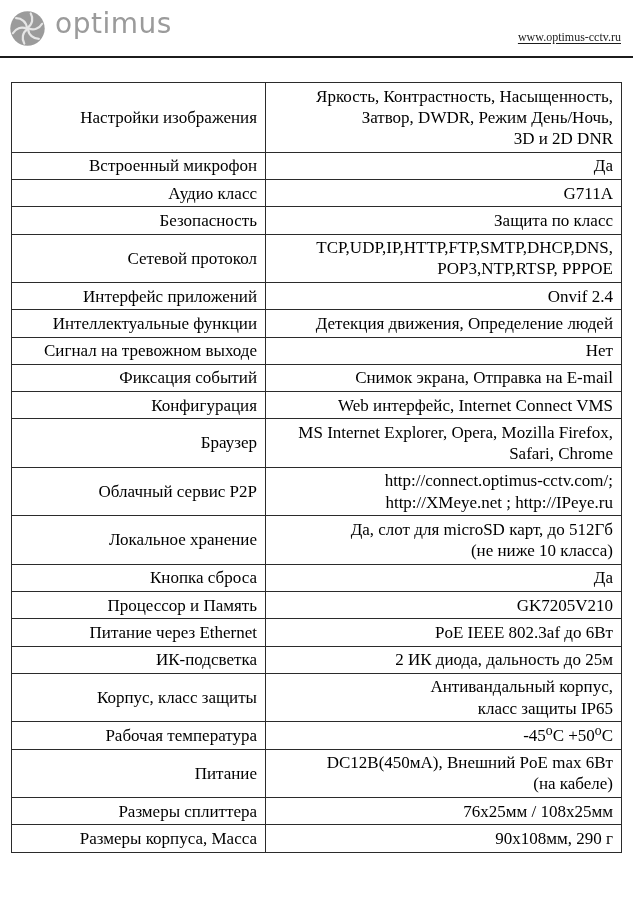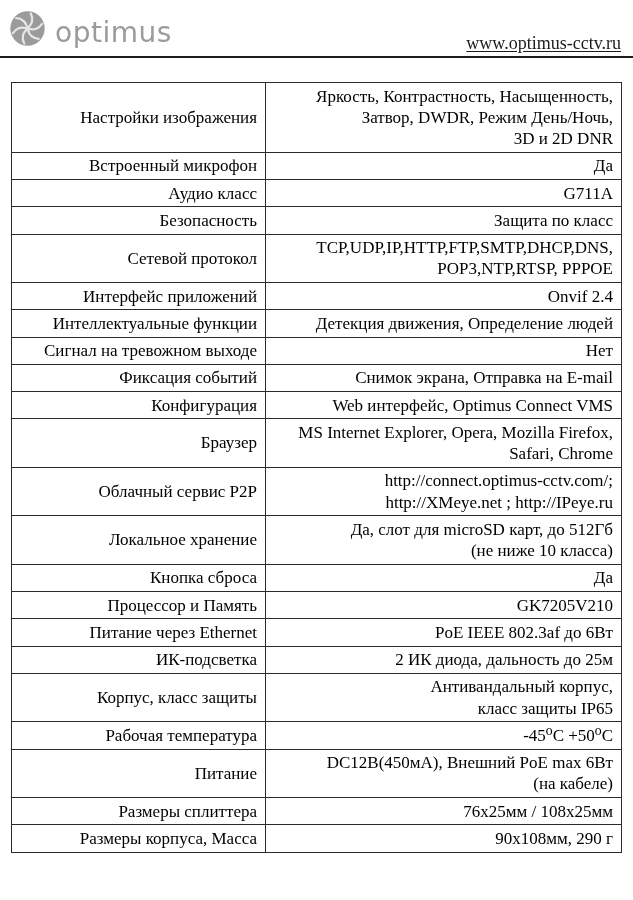--- a/index.html
+++ b/index.html
@@ -16,36 +16,36 @@
   
   .header {
     position: relative;
     height: 58px;
     border-bottom: 2px solid #1c1c1c;
   }
   .logo {
     position: absolute;
     left: 9px; top: 10px;
     display: flex;
-    align-items: flex-end;
+    align-items: flex-start;
     gap: 9px;
   }
   .logo-icon svg { display: block; }
   .logo-text {
     font-family: "DejaVu Sans", "Liberation Sans", sans-serif;
     font-size: 28px;
     line-height: 1;
     color: #9b9b9b;
     letter-spacing: 0.5px;
     font-weight: 400;
   }
   .site-url {
     position: absolute;
-    right: 12px; bottom: 2px;
-    font-size: 18px;
+    right: 12px; bottom: 11px;
+    font-size: 12px;
     color: #1c1c1c;
     text-decoration: underline;
     text-underline-offset: 2px;
   }
 
   
   .table-wrap { margin: 24px 11px 0 11px; }
   table.spec {
     width: 611px;
     border-collapse: collapse;
@@ -130,21 +130,21 @@
           <tr>
             <td class="param">Сигнал на тревожном выходе</td>
             <td class="value">Нет</td>
           </tr>
           <tr>
             <td class="param">Фиксация событий</td>
             <td class="value">Снимок экрана, Отправка на E-mail</td>
           </tr>
           <tr>
             <td class="param">Конфигурация</td>
-            <td class="value">Web интерфейс, Optimus Connect VMS</td>
+            <td class="value">Web интерфейс, Internet Connect VMS</td>
           </tr>
           <tr>
             <td class="param">Браузер</td>
             <td class="value">MS Internet Explorer, Opera, Mozilla Firefox,
 Safari, Chrome</td>
           </tr>
           <tr>
             <td class="param">Облачный сервис P2P</td>
             <td class="value">http://connect.optimus-cctv.com/;
 http://XMeye.net ; http://IPeye.ru</td>

